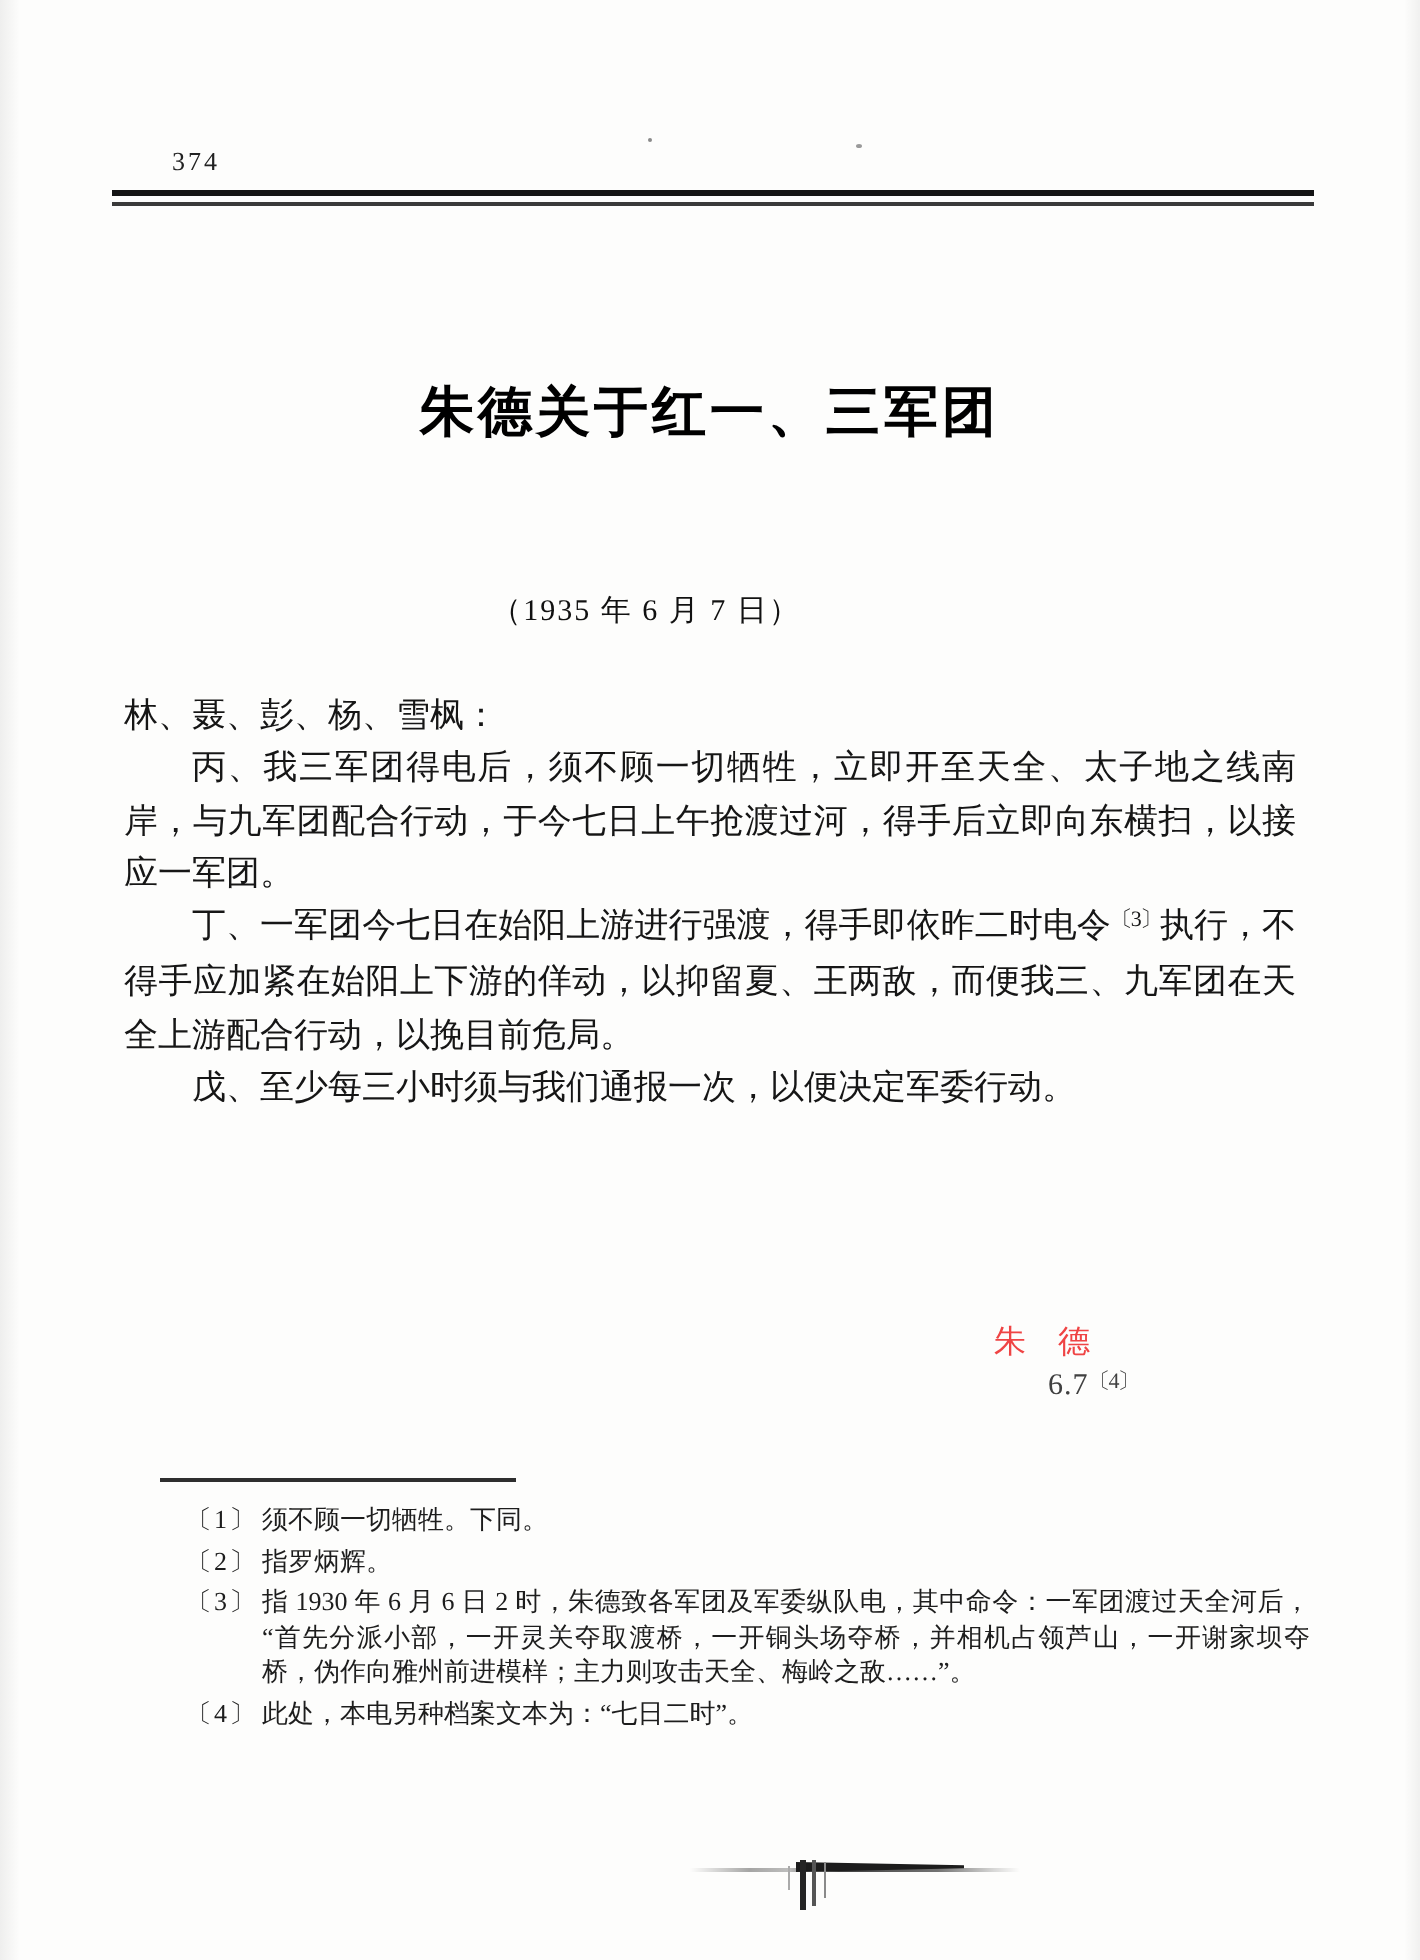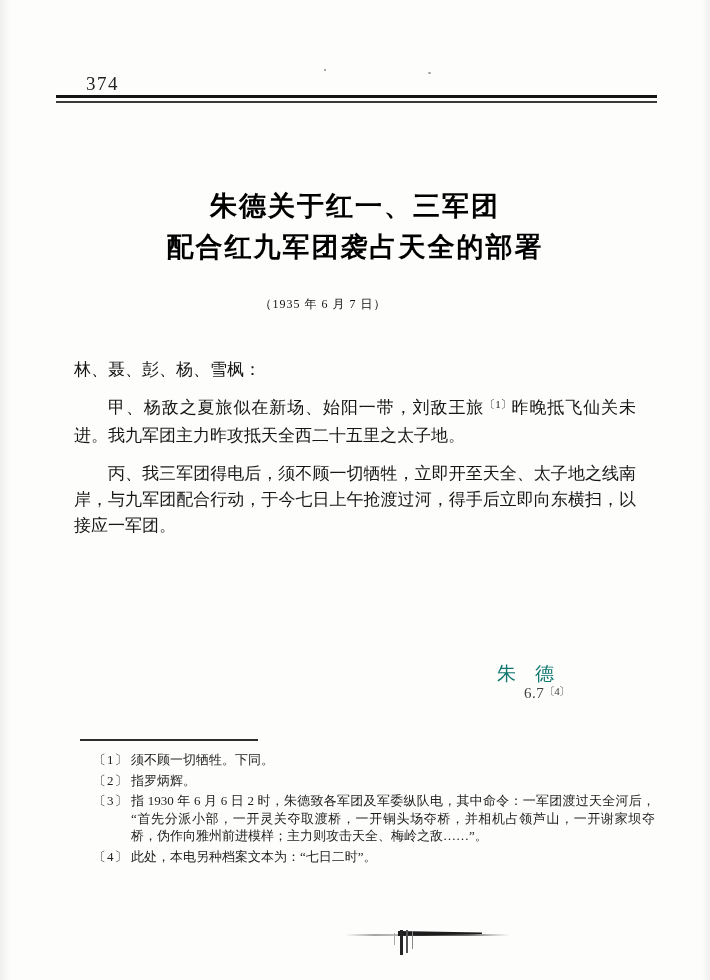--- a/index.html
+++ b/index.html
@@ -15,57 +15,57 @@
   .edge-shade-left {
     position:absolute; left:0; top:0; width:10px; height:100%;
     background: linear-gradient(to right, rgba(0,0,0,0.06), rgba(0,0,0,0));
   }
   .edge-shade-right {
     position:absolute; right:0; top:0; width:8px; height:100%;
     background: linear-gradient(to left, rgba(0,0,0,0.05), rgba(0,0,0,0));
   }
   .page-number {
     position:absolute; left:86px; top:73px;
-    font-size:19px; letter-spacing:1.5px; color:#222;
+    font-size:13px; letter-spacing:1.5px; color:#222;
   }
   .rule-thick {
     position:absolute; left:56px; top:95px; width:601px; height:3px;
     background:#141414;
   }
   .rule-thin {
     position:absolute; left:56px; top:101px; width:601px; height:2px;
     background:#3a3a3a;
   }
   .title {
     position:absolute; left:0; top:186px; width:710px; margin:0;
     text-align:center;
     font-family:"Liberation Sans","DejaVu Sans",sans-serif;
     font-weight:700; font-size:27px; line-height:41px;
     letter-spacing:2px; color:#000;
   }
   .title-line { display:block; }
   .doc-date {
     position:absolute; left:0; top:296px; width:646px;
-    text-align:center; font-size:12px; letter-spacing:1px; color:#111;
+    text-align:center; font-size:15px; letter-spacing:1px; color:#111;
   }
   .body {
     position:absolute; left:62px; top:345px; width:586px;
     font-size:17px; line-height:26.3px;
     text-align:justify; word-break:break-all;
     color:#161616;
   }
-  .body p { margin:12px; }
+  .body p { margin:0; }
   .body p.indent { text-indent:2em; }
   .ref {
     font-size:11px; letter-spacing:-1px;
     position:relative; top:-5px;
   }
   .sig-name {
     position:absolute; left:497px; top:661px;
-    font-size:19px; color:#0f766e;
+    font-size:16px; color:#ef4444;
   }
   .sig-date {
     position:absolute; left:524px; top:685px;
     font-size:15px; color:#404040; letter-spacing:0.5px;
   }
   .sig-ref { font-size:11px; top:-3px; }
   .fn-rule {
     position:absolute; left:80px; top:739px; width:178px; height:2px;
     background:#2e2e2e;
   }
@@ -100,29 +100,29 @@
 <div class="page">
   <div class="edge-shade-left"></div>
   <div class="edge-shade-right"></div>
 
   <div class="page-number">374</div>
   <div class="rule-thick"></div>
   <div class="rule-thin"></div>
 
   <h1 class="title">
     <span class="title-line">朱德关于红一、三军团</span>
-    <span class="title-line">配合红九军团袭占天全的部署</span>
   </h1>
 
   <div class="doc-date">（1935 年 6 月 7 日）</div>
 
   <div class="body">
       <p class="">林、聂、彭、杨、雪枫：</p>
-      <p class="indent">甲、杨敌之夏旅似在新场、始阳一带，刘敌王旅<span class="ref">〔1〕</span>昨晚抵飞仙关未进。我九军团主力昨攻抵天全西二十五里之太子地。</p>
       <p class="indent">丙、我三军团得电后，须不顾一切牺牲，立即开至天全、太子地之线南岸，与九军团配合行动，于今七日上午抢渡过河，得手后立即向东横扫，以接应一军团。</p>
+      <p class="indent">丁、一军团今七日在始阳上游进行强渡，得手即依昨二时电令<span class="ref">〔3〕</span>执行，不得手应加紧在始阳上下游的佯动，以抑留夏、王两敌，而便我三、九军团在天全上游配合行动，以挽目前危局。</p>
+      <p class="indent">戊、至少每三小时须与我们通报一次，以便决定军委行动。</p>
     </div>
 
   <div class="sig-name">朱　德</div>
   <div class="sig-date"><span>6.7</span><span class="ref sig-ref">〔4〕</span></div>
 
   <div class="fn-rule"></div>
   <div class="footnotes">
       <div class="footnote">
         <span class="fn-marker">〔1〕</span>
         <span class="fn-text">须不顾一切牺牲。下同。</span>

